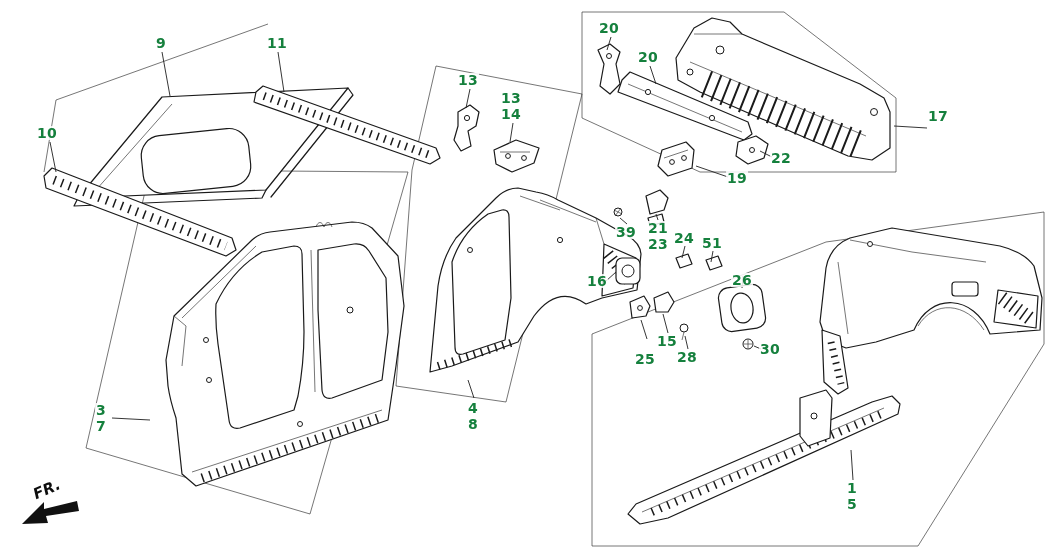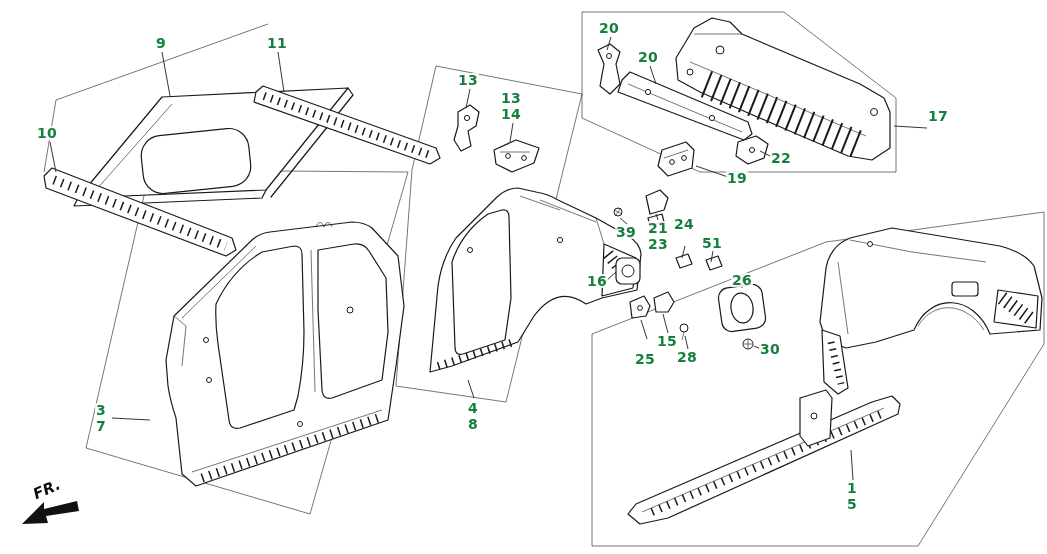--- a/index.html
+++ b/index.html
@@ -236,21 +236,21 @@
       <span class="callout" style="left: 511px; top: 98px;">13</span>
       <span class="callout" style="left: 511px; top: 114px;">14</span>
       <span class="callout" style="left: 609px; top: 28px;">20</span>
       <span class="callout" style="left: 648px; top: 57px;">20</span>
       <span class="callout" style="left: 938px; top: 116px;">17</span>
       <span class="callout" style="left: 781px; top: 158px;">22</span>
       <span class="callout" style="left: 737px; top: 178px;">19</span>
       <span class="callout" style="left: 626px; top: 232px;">39</span>
       <span class="callout" style="left: 658px; top: 228px;">21</span>
       <span class="callout" style="left: 658px; top: 244px;">23</span>
-      <span class="callout" style="left: 684px; top: 224px;">24</span>
+      <span class="callout" style="left: 684px; top: 238px;">24</span>
       <span class="callout" style="left: 712px; top: 243px;">51</span>
       <span class="callout" style="left: 742px; top: 280px;">26</span>
       <span class="callout" style="left: 597px; top: 281px;">16</span>
       <span class="callout" style="left: 645px; top: 359px;">25</span>
       <span class="callout" style="left: 667px; top: 341px;">15</span>
       <span class="callout" style="left: 687px; top: 357px;">28</span>
       <span class="callout" style="left: 770px; top: 349px;">30</span>
       <span class="callout" style="left: 101px; top: 410px;">3</span>
       <span class="callout" style="left: 101px; top: 426px;">7</span>
       <span class="callout" style="left: 473px; top: 408px;">4</span>

